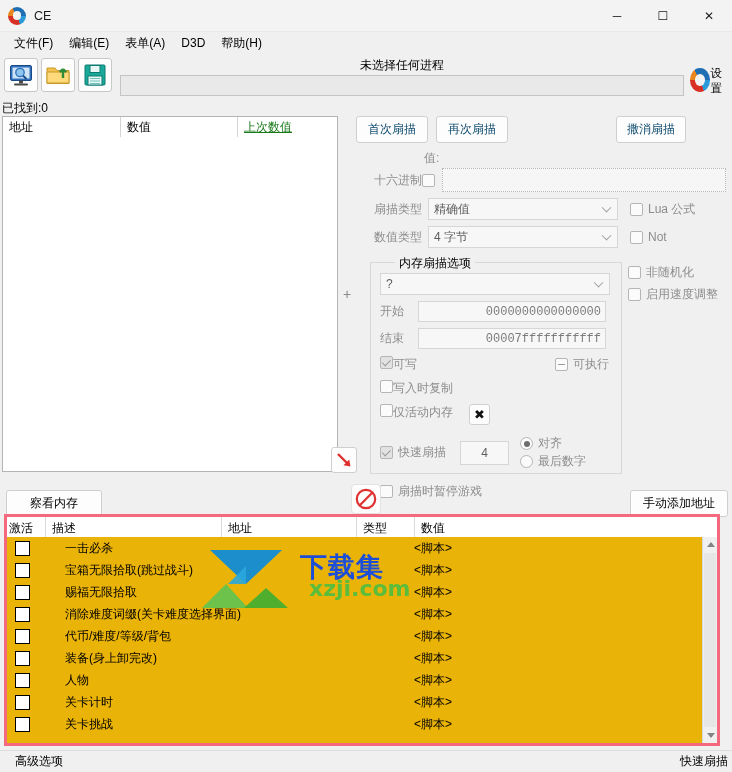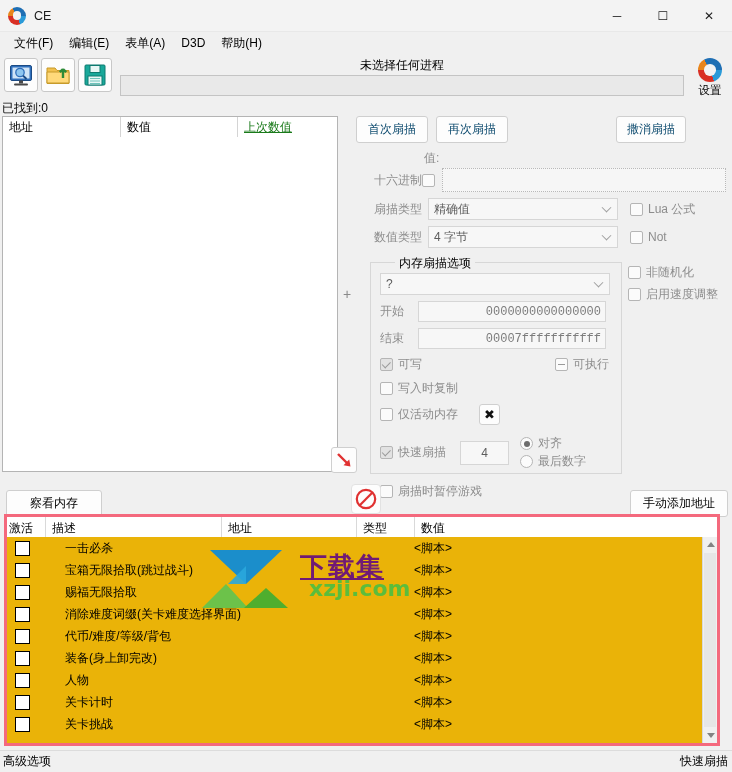--- a/index.html
+++ b/index.html
@@ -42,21 +42,21 @@
     border-radius:3px; display:flex; align-items:center; justify-content:center;
     cursor:default;
   }
 
   #proc-area{ flex:1; margin-left:8px; margin-right:6px; }
   #proc-label{ text-align:center; font-size:12px; color:#000; line-height:15px; }
   #proc-box{
     height:21px; background:#e9e9e9; border:1px solid #c4c4c4; margin-top:2px;
   }
   #settings-btn{
-    width:40px; height:44px; display:flex; flex-direction:column;
+    width:40px; height:44px; display:flex; flex-direction:row;
     align-items:center; justify-content:flex-start; cursor:default;
     margin-right:2px;
   }
   #settings-logo{ width:24px; height:24px; position:relative; }
   #settings-label{ font-size:11.5px; color:#000; margin-top:1px; }
 
   
   .swirl{
     width:100%; height:100%; border-radius:50%;
     background:
@@ -171,21 +171,21 @@
   }
   #memcombo{ width:230px; margin:10px 0 0 9px; }
   .mem-row{ display:flex; align-items:center; margin:6px 0 0 9px; }
   .mem-label{ font-size:12px; color:#8d8d8d; width:38px; }
   .mem-input{
     width:188px; height:21px; background:#f7f7f7; border:1px solid #d6d6d6;
     font-size:12px; color:#7d7d7d; text-align:right; padding-right:4px;
     display:flex; align-items:center; justify-content:flex-end;
     font-family:"Liberation Mono","DejaVu Sans Mono",monospace;
   }
-  .mem-cb-row{ display:flex; align-items:center; margin:7px 0 0 9px; gap:5px; }
+  .mem-cb-row{ display:flex; margin:7px 0 0 9px; }
   .mem-cb-label{ font-size:12px; color:#8d8d8d; }
   #exec-wrap{ margin-left:auto; margin-right:12px; display:flex; align-items:center; gap:5px; }
 
   #x-btn{
     width:21px; height:21px; background:#fdfdfd; border:1px solid #cfcfcf;
     border-radius:3px; display:flex; align-items:center; justify-content:center;
     font-size:13px; font-weight:bold; color:#111; margin-left:16px; cursor:default;
   }
 
   #fast-row{ display:flex; align-items:center; margin:9px 0 0 9px; }
@@ -269,34 +269,33 @@
   .tri-dn{ width:0;height:0;border-left:4px solid transparent;border-right:4px solid transparent;border-top:5px solid #838383; }
   #sb-thumb{ position:absolute; left:1px; right:1px; top:16px; bottom:16px; background:#e6e6e6; }
 
   
   #watermark{
     position:absolute; left:196px; top:550px; width:230px; height:64px;
     pointer-events:none;
   }
   #wm-text{
     position:absolute; left:104px; top:2px; font-size:27px; font-weight:bold;
-    color:#701a75; letter-spacing:1px; line-height:30px;
+    color:#1d4ed8; letter-spacing:1px; line-height:30px;
     font-family:"DejaVu Sans",sans-serif;
-    text-decoration:underline;
   }
   #wm-url{
     position:absolute; left:113px; top:26px; font-size:22px; font-weight:bold;
     color:#5bbd3c; font-family:"DejaVu Sans",sans-serif;
   }
 
   
   #statusbar{
     position:absolute; left:0; bottom:0; width:732px; height:22px;
     background:#f0f0f0; border-top:1px solid #dcdcdc;
-    display:flex; align-items:center;
+    display:flex; align-items:center;padding-left:12px;
   }
   #status-adv{ font-size:12px; color:#000; margin-left:3px; cursor:default; }
   #status-extra{ font-size:12px; color:#000; margin-left:auto; margin-right:4px; cursor:default; }
 </style>
 </head>
 <body>
 
 <div id="titlebar">
   <div id="ce-logo">
     <div class="swirl"></div>

